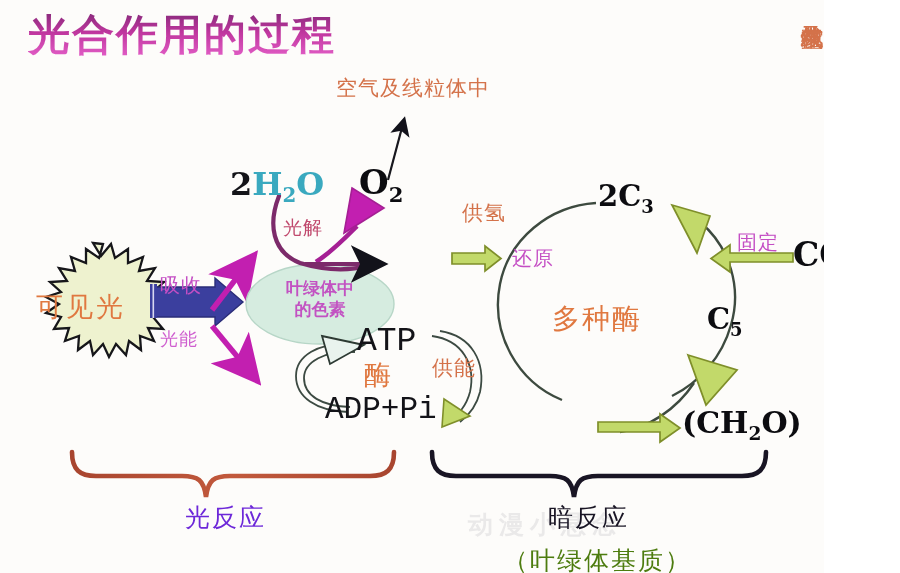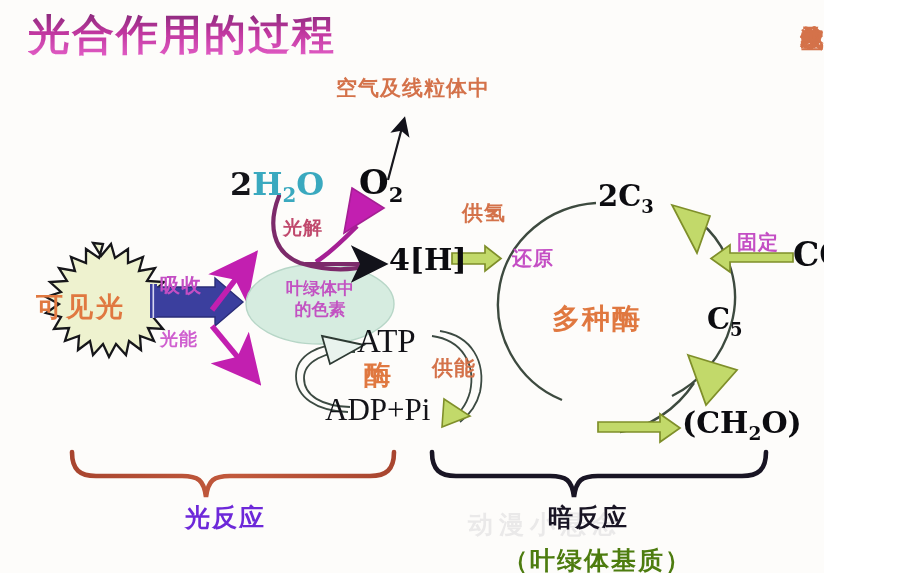--- a/index.html
+++ b/index.html
@@ -30,28 +30,28 @@
     letter-spacing:2px;
   }
 
   
   .chem{
     font-family:"DejaVu Serif","Liberation Serif",serif;
     color:#0c0c10;font-weight:700;
   }
   .chem sub{font-size:.62em;}
   .sans{
-    font-family:Liberation Serif, serif;
+    font-family:Liberation Mono, monospace;
     color:#131318;font-weight:400;
   }
 
   
   .cjk{
     font-family:"DejaVu Sans","Liberation Sans",sans-serif;
-    font-weight:700;
+    font-weight:400;
   }
   .orange{color:#d4724a;}
   .orange2{color:#e07840;}
   .purple{color:#c44ec4;}
   .pink{color:#cf5fcf;}
   .darkred{color:#6d28d9;}
 
   
   #sunwrap{position:absolute;left:-14px;top:243px;width:190px;height:128px;}
   #sunlabel{
@@ -203,21 +203,20 @@
   <div class="lbl" style="left:230px;top:168px;font-size:32px;">
     <span class="chem" style="color:#141419;">2</span><span class="chem" style="color:#3aa9bf;">H<sub>2</sub>O</span>
   </div>
 
   <div class="lbl chem" style="left:359px;top:165px;font-size:34px;">
     <span>O</span><sub>2</sub>
   </div>
 
   <div class="lbl cjk" style="left:283px;top:218px;font-size:19px;color:#c0496d;letter-spacing:1px;">光解</div>
 
-  <div class="lbl chem" style="left:389px;top:245px;font-size:30px;">4[H]</div>
 
   <div class="lbl cjk orange" style="left:462px;top:203px;font-size:21px;letter-spacing:1px;">供氢</div>
 
   <div class="lbl cjk purple" style="left:512px;top:248px;font-size:20px;letter-spacing:1px;">还原</div>
 
   <div id="chloro-label">
     <div>叶绿体中</div>
     <div>的色素</div>
   </div>
 

